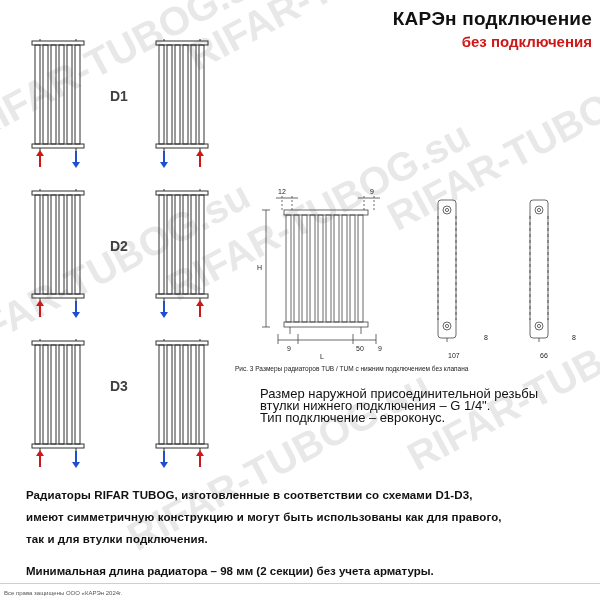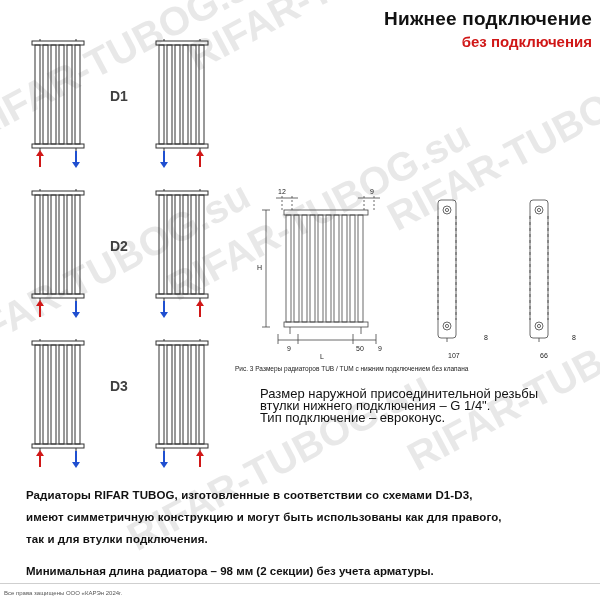--- a/index.html
+++ b/index.html
@@ -161,21 +161,21 @@
   <div class="wm-text" style="left:-40px; top:110px; transform: rotate(-28deg);">RIFAR-TUBOG.su</div>
   <div class="wm-text" style="left:180px; top:40px; transform: rotate(-28deg);">RIFAR-TUBOG.su</div>
   <div class="wm-text" style="left:-60px; top:330px; transform: rotate(-28deg);">RIFAR-TUBOG.su</div>
   <div class="wm-text" style="left:160px; top:270px; transform: rotate(-28deg);">RIFAR-TUBOG.su</div>
   <div class="wm-text" style="left:380px; top:200px; transform: rotate(-28deg);">RIFAR-TUBOG.su</div>
   <div class="wm-text" style="left:120px; top:520px; transform: rotate(-28deg);">RIFAR-TUBOG.su</div>
   <div class="wm-text" style="left:400px; top:440px; transform: rotate(-28deg);">RIFAR-TUBOG.su</div>
 </div>
 
 <div class="header">
-  <div class="title">Нижнее подключение</div>
+  <div class="title">КАРЭн подключение</div>
   <div class="subtitle">без подключения</div>
 </div>
 
 <div class="rad" style="left:26px; top:36px;">
   <svg width="64" height="118" viewBox="0 0 64 118">
     <g stroke="#333" stroke-width="1" fill="none">
       <rect x="6" y="5" width="52" height="4"></rect>
       <rect x="6" y="108" width="52" height="4"></rect>
       <g>
         <rect x="9" y="9" width="5" height="99"></rect>

